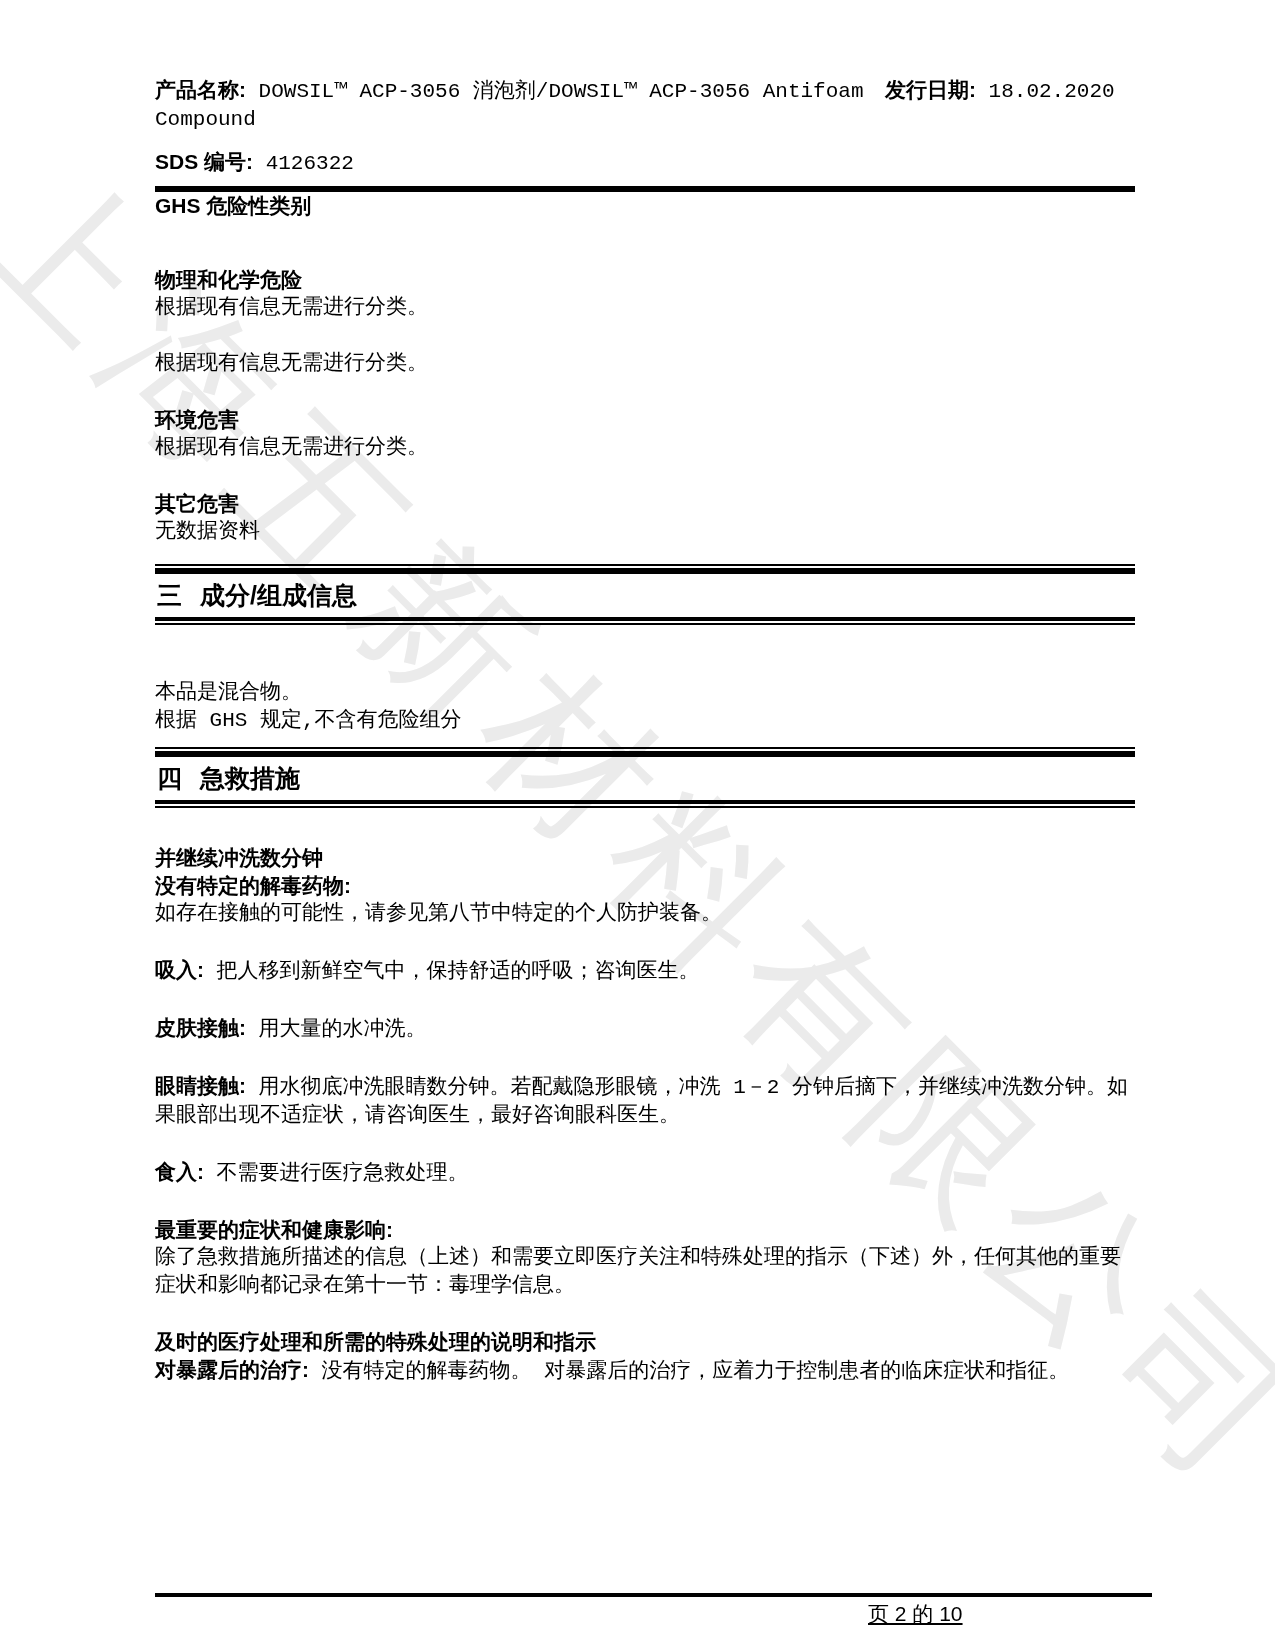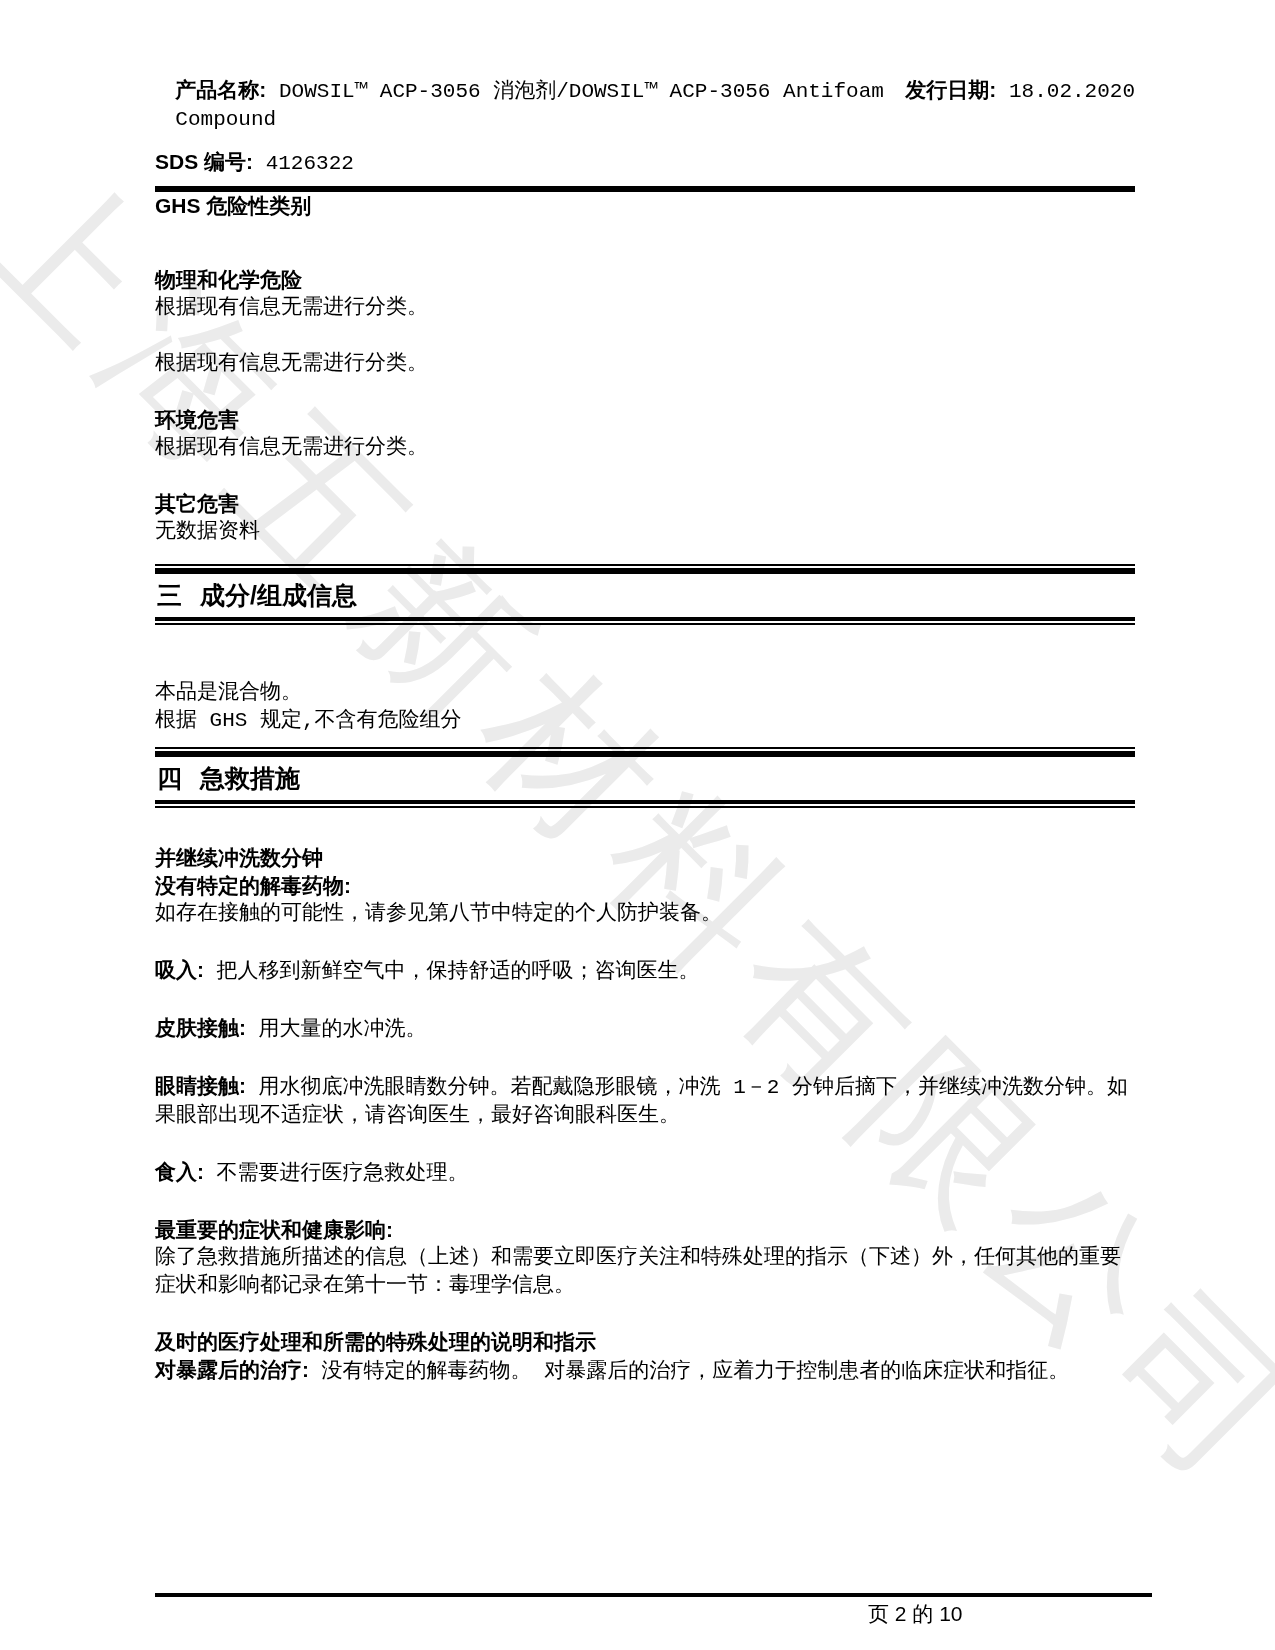--- a/index.html
+++ b/index.html
@@ -14,41 +14,41 @@
   .watermark{
     position:absolute;top:50%;left:50%;
     transform:translate(-50%,-50%) rotate(45deg);
     font-size:162px;letter-spacing:16px;white-space:nowrap;
     color:#ebebeb;z-index:0;
     font-family:"Liberation Sans",sans-serif;
     user-select:none;
   }
   .content{position:relative;z-index:1;padding:0 140px 0 155px;}
   .b{font-family:"Liberation Sans",sans-serif;font-weight:bold;}
-  .header-flex{margin-top:76px;display:flex;justify-content:flex-end;align-items:flex-start;}
+  .header-flex{margin-top:76px;display:flex;justify-content:flex-start;align-items:flex-start;}
   .product-block{width:730px;}
   .date-block{white-space:nowrap;}
   .sds-line{margin-top:14px;}
   .header-rule{margin-top:8px;height:6px;background:#000;}
   .ghs-block{}
   .hazard-item{margin-top:28px;}
   .hazard-item.first{margin-top:46px;}
   .section-head{margin-top:18px;}
   .section-head.s4{margin-top:12px;}
   .rule-a{height:2px;background:#000;}
   .rule-b{height:6px;background:#000;margin-top:2px;}
   .rule-c{height:4px;background:#000;}
   .rule-d{height:2px;background:#000;margin-top:2px;}
   .sec-title{font-family:"Liberation Sans",sans-serif;font-weight:bold;font-size:25px;line-height:30px;padding:6px 0 7px 2px;}
   .sec-num{margin-right:18px;}
   .sec3-lines{margin-top:54px;}
   .para{margin:28px 0 0 0;}
   .block-first{margin-top:36px;}
   p{margin:0;}
-  .footer{position:absolute;z-index:1;left:155px;right:123px;top:1593px;}
+  .footer{position:absolute;z-index:1;left:155px;right:123px;top:1593px;text-decoration:underline;}
   .footer-rule{height:4px;background:#000;}
   .footer-text{margin-left:713px;margin-top:3px;font-family:"Liberation Sans",sans-serif;font-size:21px;}
 </style>
 </head>
 <body>
 
 <div class="page">
 
   <div class="watermark">上海五新材料有限公司</div>
 

